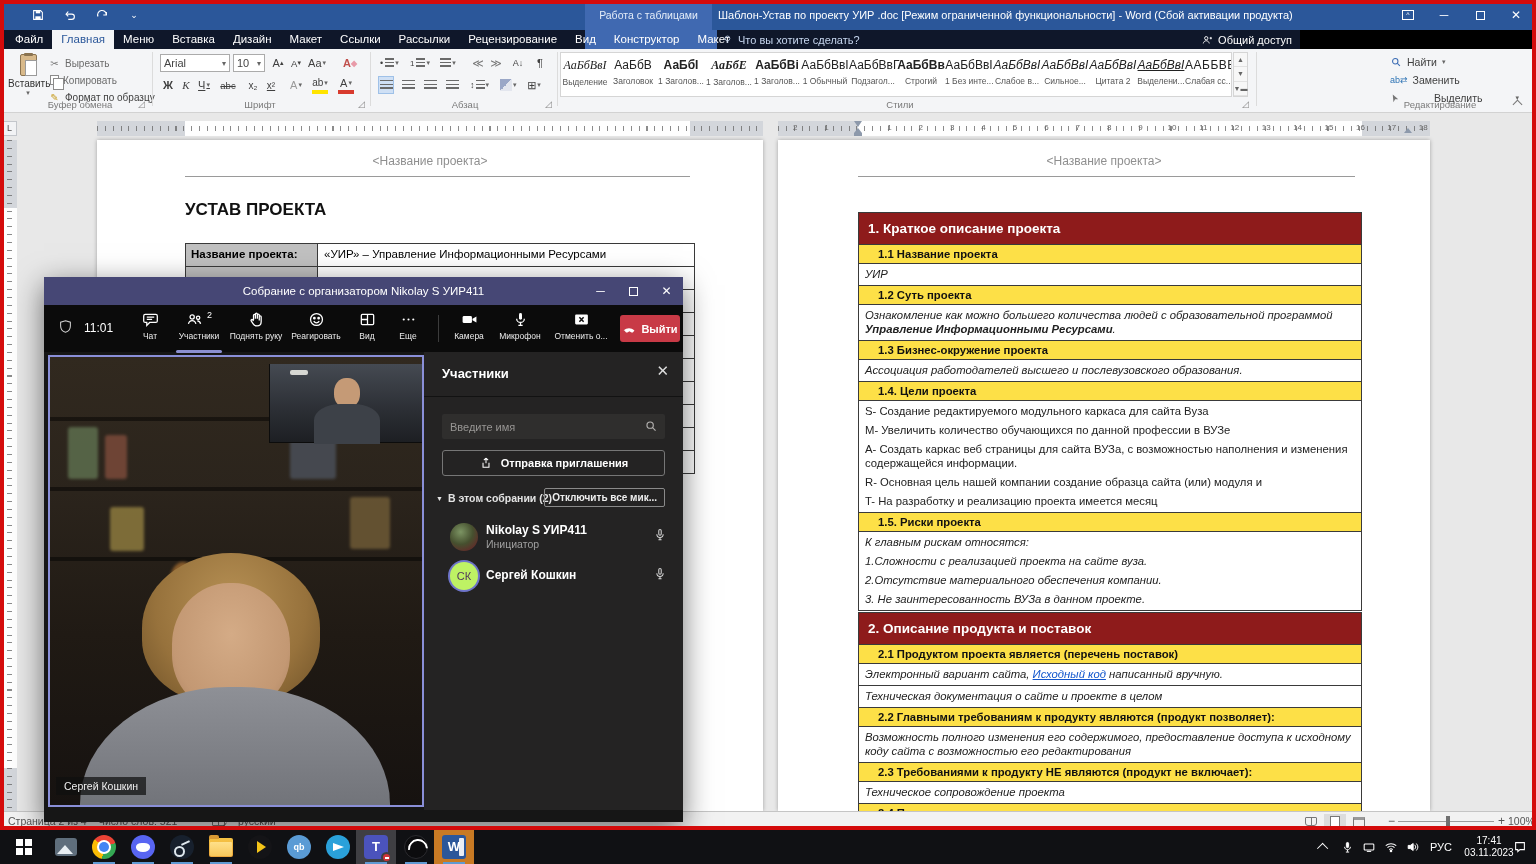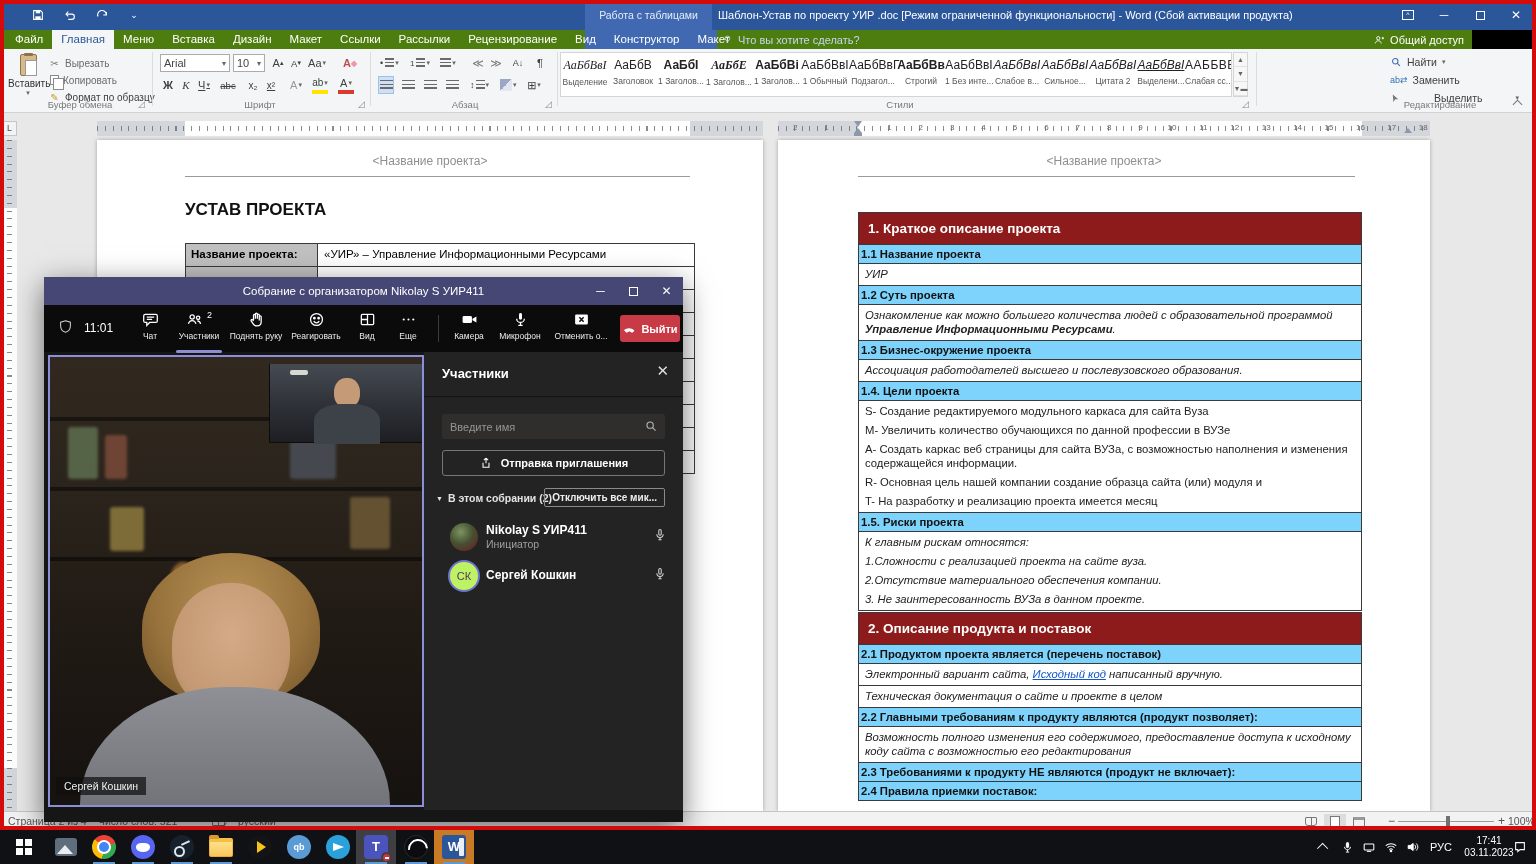--- a/index.html
+++ b/index.html
@@ -15,21 +15,21 @@
     color:#e3ecf8; font-size:10.5px; display:flex; align-items:center; justify-content:center; }
   .win-title { position:absolute; left:718px; top:0; height:30px; display:flex; align-items:center;
     color:#ffffff; font-size:11px; white-space:nowrap; }
   .win-controls { position:absolute; right:2px; top:0; height:30px; display:flex; }
   .win-btn { width:36px; height:30px; display:flex; align-items:center; justify-content:center;
     color:#fff; font-size:12px; }
   .win-btn .boxg { width:9px; height:9px; border:1px solid #fff; }
   .ribbonopt-box { width:12px; height:10px; border:1px solid #fff; font-size:7px; line-height:8px; text-align:center; }
 
   
-  #tabrow { position:absolute; left:0; top:30px; width:1472px; height:19px; background:#4d7c0f; }
+  #tabrow { position:absolute; left:0; top:30px; width:1300px; height:19px; background:#0f172a; }
   .ctx-tab-bg { position:absolute; left:585px; top:0; width:132px; height:19px; background:#4069b1; }
   #tabs { position:absolute; left:6px; top:0; height:19px; display:flex; }
   .tab { padding:0 9px; line-height:19px; font-size:11.5px; color:#fff; white-space:nowrap; cursor:default; }
   .tab.active { background:#f4f5f7; color:#2b579a; }
   .tellme { position:absolute; left:722px; top:0; height:19px; display:flex; align-items:center; gap:5px;
     color:#c6d6ee; font-size:11px; }
   .share-btn { position:absolute; right:8px; top:0; height:19px; display:flex; align-items:center; gap:5px;
     color:#fff; font-size:11px; }
 
   
@@ -112,21 +112,21 @@
   .lcell-label { width:132px; flex:none; background:#c0c0c0; border-right:1px solid #3a3a3a;
     font-weight:bold; font-size:11.5px; padding:4px 5px 0; white-space:nowrap; }
   .lcell-value { flex:1; font-size:11.5px; padding:4px 6px 0; white-space:nowrap; }
   .lrow.dotted .lcell-value { background:linear-gradient(90deg, transparent 0 60%, rgba(80,80,80,.0) 60%);
     border-bottom:none; }
   .lrow.dotted .lcell-value::after { content:""; display:block; margin-top:10px; border-bottom:1px dotted #777; width:90%; }
 
   .rtable { position:absolute; left:80px; width:504px; border:1px solid #3a3a3a; border-bottom:none; background:#fff; }
   .rrow { border-bottom:1px solid #3a3a3a; }
   .rrow.h1 { background:#8e1b1b; color:#fff; font-weight:bold; font-size:13.5px; padding:8px 9px; }
-  .rrow.sub { background:#7dd3fc; font-weight:bold; font-size:11.3px; padding:3px 2px; color:#111; }
+  .rrow.sub { background:#fde047; font-weight:bold; font-size:11.3px; padding:3px 19px; color:#111; }
   .rrow.body { padding:3px 6px 4px; font-size:11.3px; color:#222; line-height:14px; }
   .rrow.body.i { font-style:italic; }
   .para + .para { margin-top:5px; }
   .seg-b { font-weight:bold; }
   .lnk { color:#1155cc; text-decoration:underline; }
 
   
   #teams { position:absolute; left:44px; top:277px; width:639px; height:545px; background:#161616;
     box-shadow:0 8px 28px rgba(0,0,0,.55); z-index:5; }
   .t-titlebar { position:absolute; left:0; top:0; width:639px; height:28px; background:#464775;
@@ -687,20 +687,23 @@
             <p class="para"><span>Электронный вариант сайта, </span><span class=" lnk">Исходный код</span><span> написанный вручную.</span></p>
           </div>
           <div class="rrow body i">
             <p class="para"><span>Техническая документация о сайте и проекте в целом</span></p>
           </div>
           <div class="rrow sub">2.2 Главными требованиям к продукту являются (продукт позволяет):</div>
           <div class="rrow body i">
             <p class="para"><span>Возможность полного изменения его содержимого, предоставление доступа к исходному коду сайта с возможностью его редактирования</span></p>
           </div>
           <div class="rrow sub">2.3 Требованиями к продукту НЕ являются (продукт не включает):</div>
+          <div class="rrow body i">
+            <p class="para"><span>Техническое сопровождение проекта</span></p>
+          </div>
           <div class="rrow sub">2.4 Правила приемки поставок:</div>
         </div>
     </div>
   </div>
 
   <div id="teams">
     <div class="t-titlebar">
       <span>Собрание с организатором Nikolay S УИР411</span>
       <div class="t-controls">
         <div class="t-wbtn">─</div>

